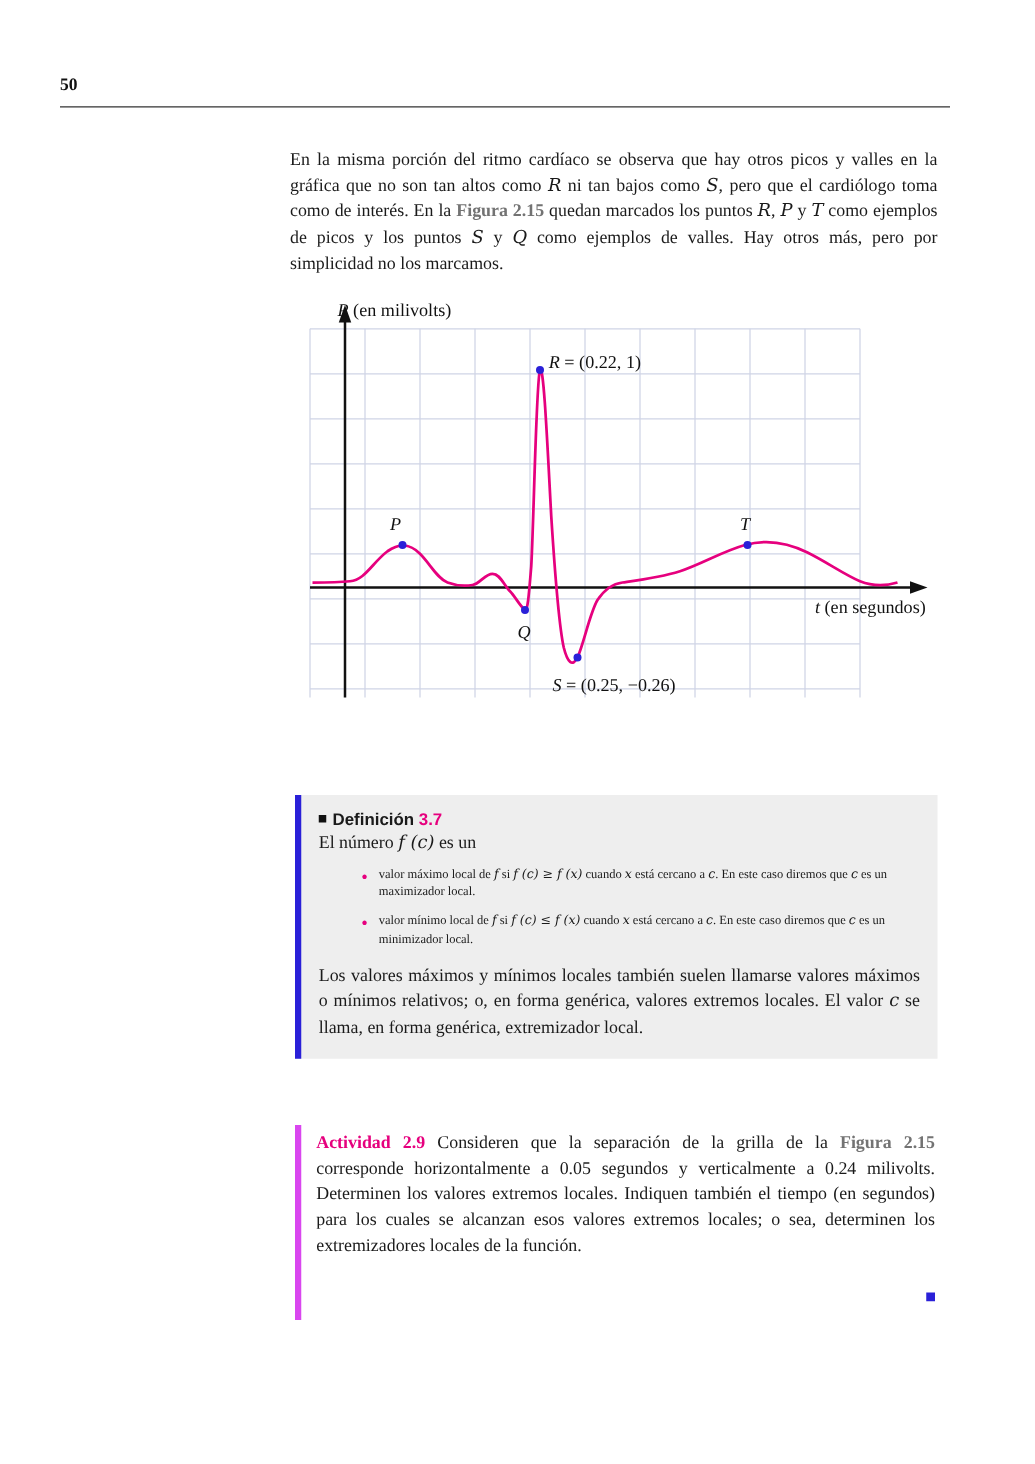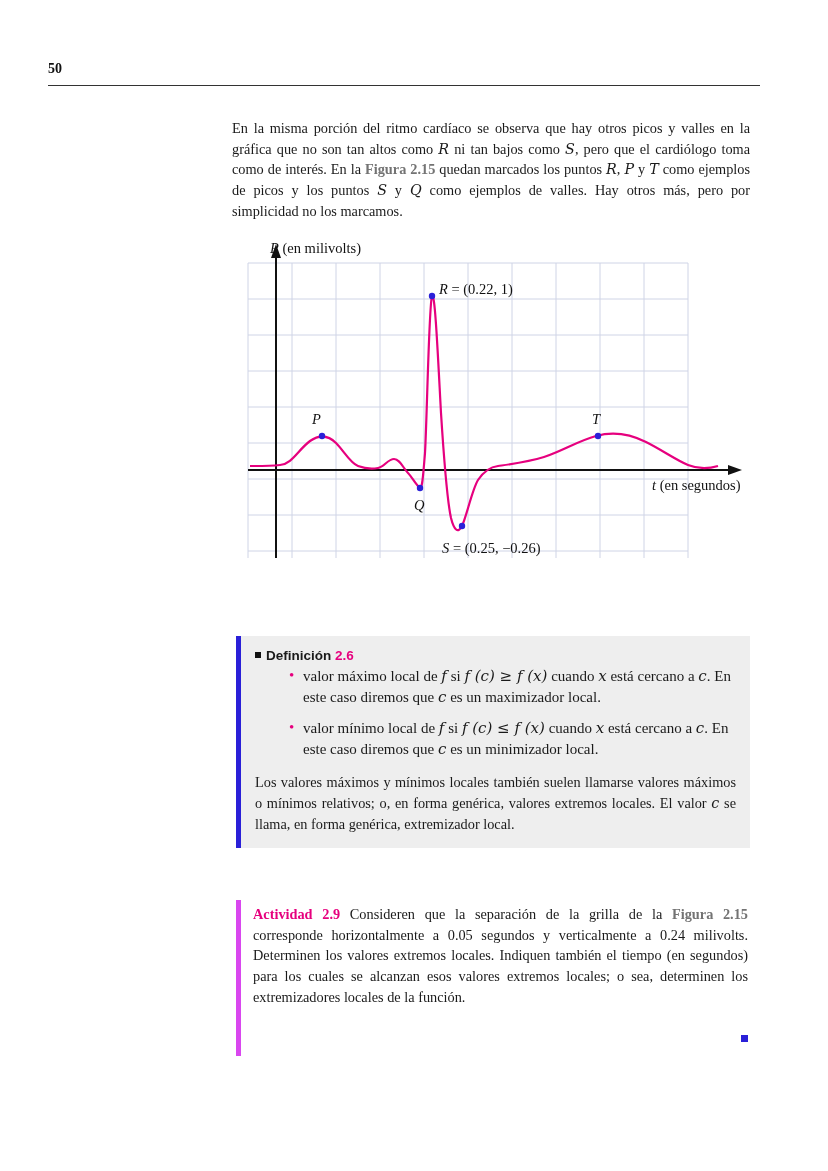--- a/index.html
+++ b/index.html
@@ -105,21 +105,21 @@
     font-size: 14.3px;
     margin: 0 0 10px 0;
   }
   ul.def-list {
     list-style: none;
     margin: 0 0 4px 0;
     padding: 0 0 0 34px;
   }
   ul.def-list li {
     position: relative;
-    font-size: 15px;
+    font-size: 10px;
     line-height: 1.42;
     margin-bottom: 9px;
     padding-left: 14px;
   }
   ul.def-list li::before {
     content: "•";
     color: #e6007e;
     position: absolute;
     left: 0;
     top: -1px;
@@ -251,22 +251,23 @@
       <text x="360" y="186" font-family="Liberation Serif, serif" font-size="14.5" font-style="italic" fill="#111">T</text>
       <text x="210" y="315" font-family="Liberation Serif, serif" font-size="14.5" fill="#111">
         <tspan font-style="italic">S</tspan><tspan> = (0.25, −0.26)</tspan>
       </text>
     </svg>
   </div>
 
 
   <div class="defbox">
     <div class="def-title">
-      <span class="sq"></span><span>Definición</span><span>&nbsp;</span><span class="num">2.6</span>
+      <span class="sq"></span><span>Definición</span><span>&nbsp;</span><span class="num">3.7</span>
     </div>
+    <p class="def-lead"><span>El número </span><span class="mvar">f (c)</span><span> es un</span></p>
 
     <ul class="def-list">
       <li><span class="bold">valor máximo local</span><span> de </span><span class="mvar">f</span><span> si </span><span class="mvar">f (c) ≥ f (x)</span><span> cuando </span><span class="mvar">x</span><span> está cercano a </span><span class="mvar">c</span><span>. En este caso diremos que </span><span class="mvar">c</span><span> es un </span><span class="bold">maximizador local</span><span>.</span></li>
       <li><span class="bold">valor mínimo local</span><span> de </span><span class="mvar">f</span><span> si </span><span class="mvar">f (c) ≤ f (x)</span><span> cuando </span><span class="mvar">x</span><span> está cercano a </span><span class="mvar">c</span><span>. En este caso diremos que </span><span class="mvar">c</span><span> es un </span><span class="bold">minimizador local</span><span>.</span></li>
     </ul>
 
     <p class="def-tail"><span>Los valores máximos y mínimos </span><span class="bold">locales</span><span> también suelen llamarse valores máximos o mínimos </span><span class="bold">relativos</span><span>; o, en forma genérica, valores </span><span class="bold">extremos locales</span><span>. El valor </span><span class="mvar">c</span><span> se llama, en forma genérica, </span><span class="bold">extremizador local</span><span>.</span></p>
   </div>
 
   <div class="actbox">

